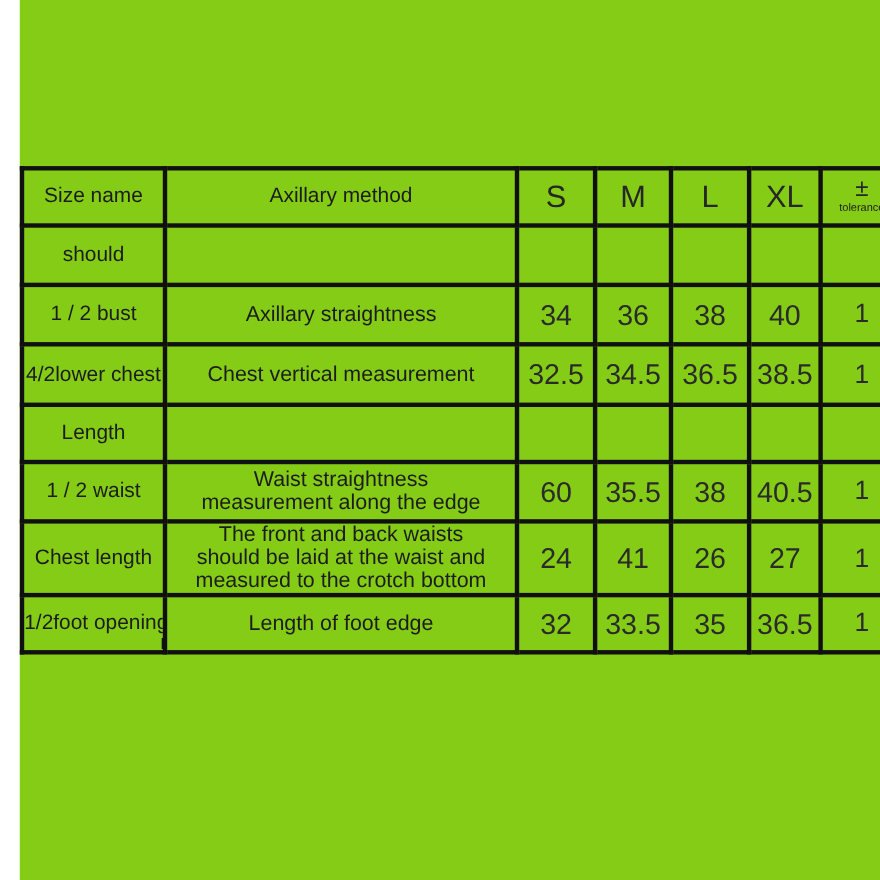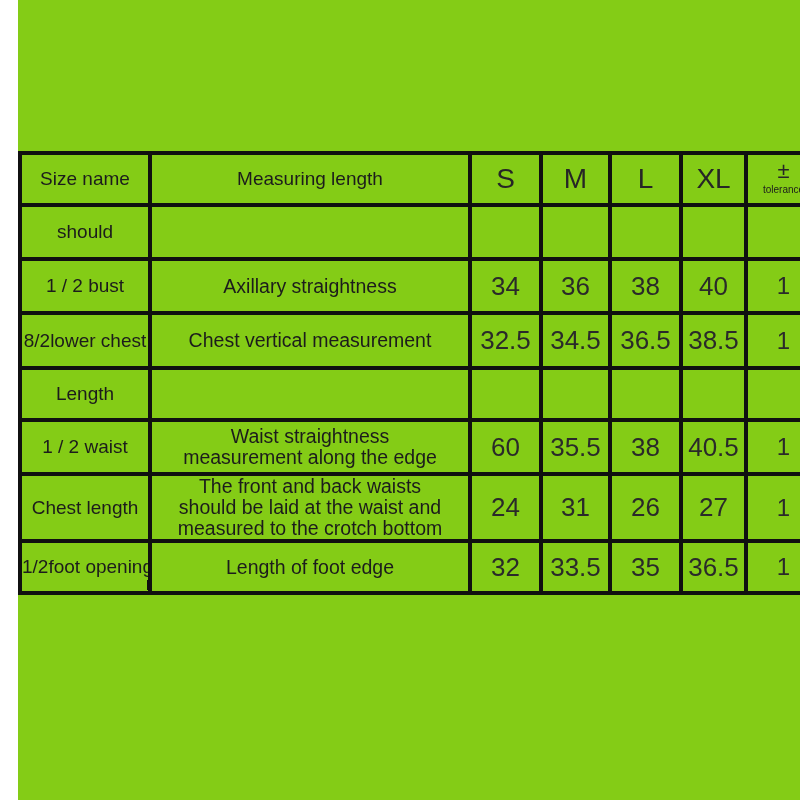--- a/index.html
+++ b/index.html
@@ -83,21 +83,21 @@
         <col class="c-s">
         <col class="c-m">
         <col class="c-l">
         <col class="c-xl">
         <col class="c-tol">
     </colgroup>
 
     <tbody>
         <tr class="r-header">
       <th class="hdr-label">Size name</th>
-      <th class="hdr-label">Measuring length</th>
+      <th class="hdr-label">Axillary method</th>
       <th class="size-letter">S</th>
       <th class="size-letter">M</th>
       <th class="size-letter">L</th>
       <th class="size-letter">XL</th>
       <th>
         <span class="tol-symbol">±</span>
         <span class="tol-label">tolerance</span>
       </th>
     </tr>
 
@@ -115,21 +115,21 @@
       <td class="name-cell">1 / 2 bust</td>
       <td class="method-cell">Axillary straightness</td>
       <td class="num-cell">34</td>
       <td class="num-cell">36</td>
       <td class="num-cell">38</td>
       <td class="num-cell">40</td>
       <td class="tolval-cell">1</td>
     </tr>
 
     <tr class="r-lowerchest">
-      <td class="name-cell">8/2lower chest</td>
+      <td class="name-cell">4/2lower chest</td>
       <td class="method-cell">Chest vertical measurement</td>
       <td class="num-cell">32.5</td>
       <td class="num-cell">34.5</td>
       <td class="num-cell">36.5</td>
       <td class="num-cell">38.5</td>
       <td class="tolval-cell">1</td>
     </tr>
 
     <tr class="r-pants">
       <td class="name-cell">Length</td>
@@ -151,21 +151,21 @@
       <td class="num-cell">40.5</td>
       <td class="tolval-cell">1</td>
     </tr>
 
     <tr class="r-pantslength">
       <td class="name-cell">Chest length</td>
       <td class="method-cell">The front and back waists
 should be laid at the waist and
 measured to the crotch bottom</td>
       <td class="num-cell">24</td>
-      <td class="num-cell">31</td>
+      <td class="num-cell">41</td>
       <td class="num-cell">26</td>
       <td class="num-cell">27</td>
       <td class="tolval-cell">1</td>
     </tr>
 
     <tr class="r-foot">
       <td class="name-cell">1/2foot opening</td>
       <td class="method-cell">Length of foot edge</td>
       <td class="num-cell">32</td>
       <td class="num-cell">33.5</td>

